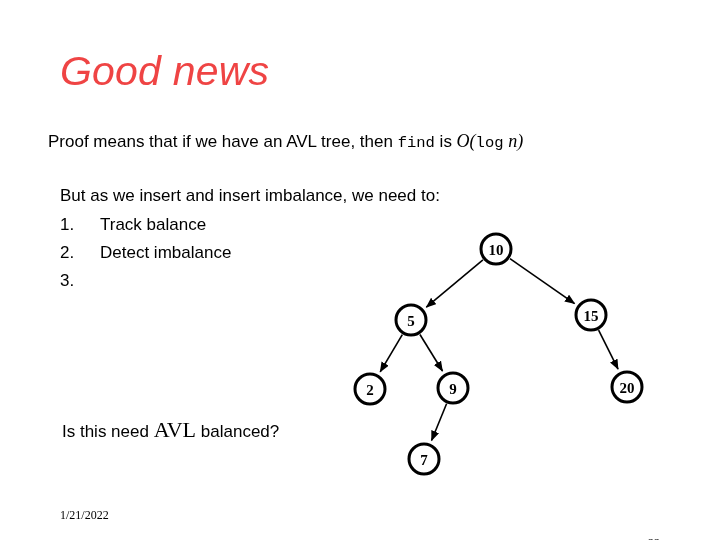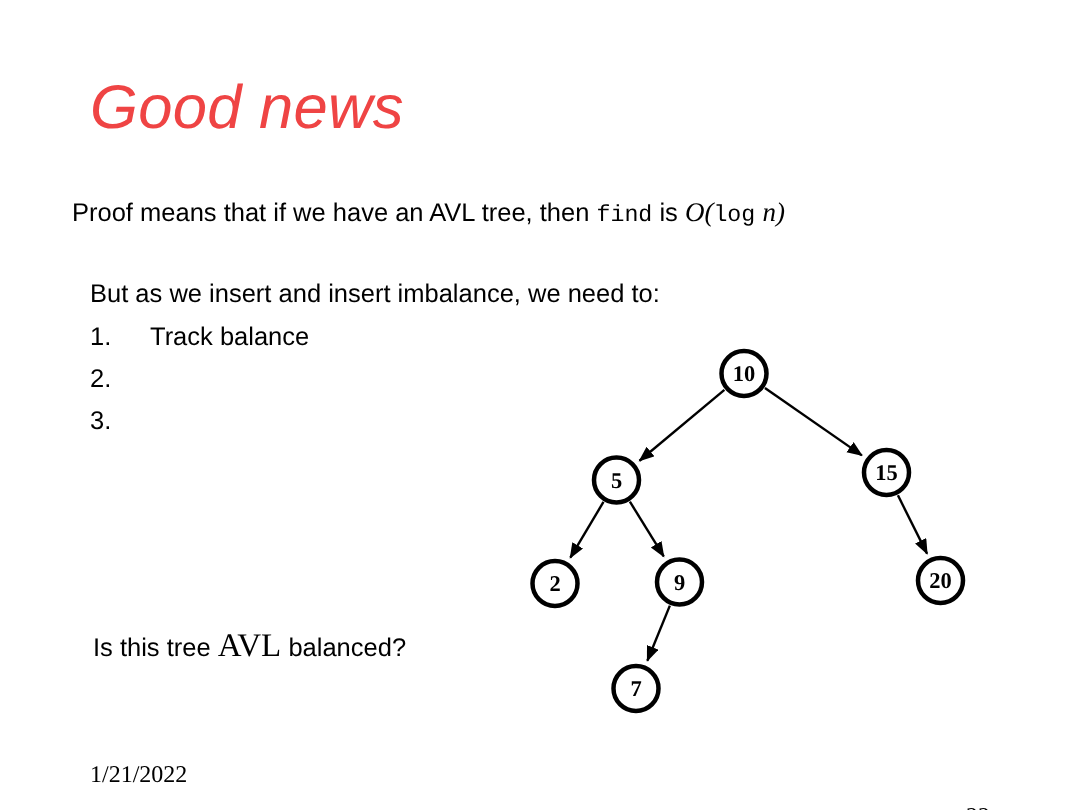--- a/index.html
+++ b/index.html
@@ -119,21 +119,21 @@
   .edge-line {
     stroke: #000000;
     stroke-width: 1.6;
     fill: none;
   }
 
   
   .footer-text {
     position: absolute;
     font-family: "Liberation Serif", serif;
-    font-size: 16px;
+    font-size: 12px;
     color: #000;
     white-space: nowrap;
   }
   #footer-date { left: 60px; top: 508px; }
   #footer-page { right: 60px; top: 536px; }
 </style>
 </head>
 <body>
 
 <div id="slide">
@@ -148,29 +148,30 @@
     <span>But as we </span><span class="bold">insert</span><span> and </span><span class="bold">insert</span><span> imbalance, we need to:</span>
   </div>
 
   <div id="steps">
     <div class="step-row">
       <span class="step-num">1.</span>
       <span class="step-text">Track balance</span>
     </div>
     <div class="step-row">
       <span class="step-num">2.</span>
+      <span class="step-text">Detect imbalance</span>
     </div>
     <div class="step-row">
       <span class="step-num">3.</span>
     </div>
   </div>
 
   <div id="questions">
     <div class="q-line">
-      <span>Is this tree </span><span class="serif-caps">AVL</span><span> balanced?</span>
+      <span>Is this need </span><span class="serif-caps">AVL</span><span> balanced?</span>
     </div>
   </div>
 
   <svg id="tree-svg" viewBox="0 0 720 540">
     <defs>
       <marker id="arrowhead" markerWidth="7" markerHeight="7" refX="6" refY="2.6" orient="auto" markerUnits="strokeWidth">
         <path d="M0,0 L6.5,2.6 L0,5.2 z" fill="#000000"></path>
       </marker>
     </defs>
     <g id="tree-edges">

